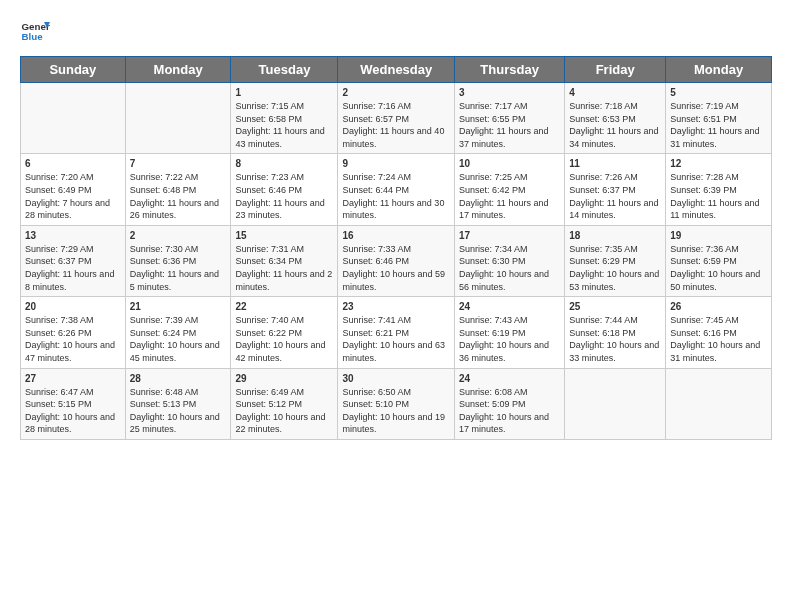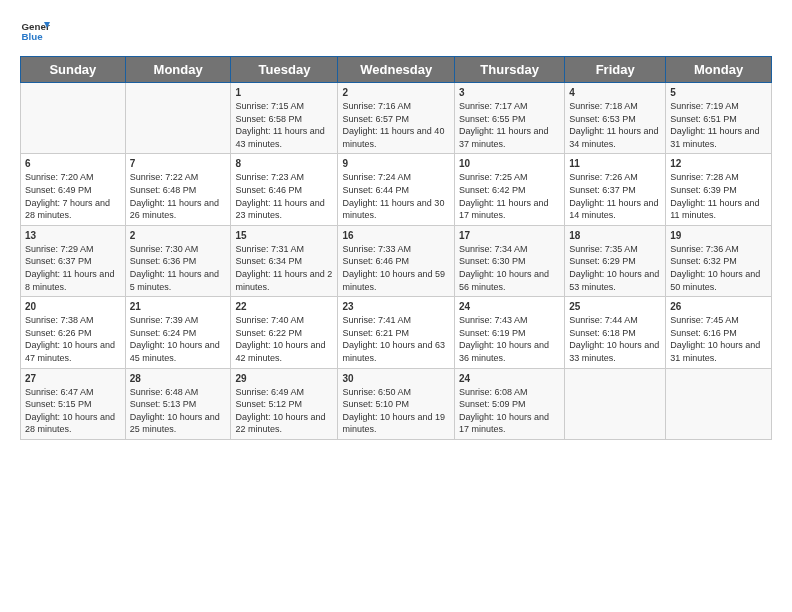--- a/index.html
+++ b/index.html
@@ -229,21 +229,21 @@
           </td>
           <td>
             <span class="day-num">18</span>
             <span class="cell-content">Sunrise: 7:35 AM</span>
             <span class="cell-content">Sunset: 6:29 PM</span>
             <span class="cell-content">Daylight: 10 hours and 53 minutes.</span>
           </td>
           <td>
             <span class="day-num">19</span>
             <span class="cell-content">Sunrise: 7:36 AM</span>
-            <span class="cell-content">Sunset: 6:32 PM</span>
+            <span class="cell-content">Sunset: 6:59 PM</span>
             <span class="cell-content">Daylight: 10 hours and 50 minutes.</span>
           </td>
         </tr>
         <tr>
           <td>
             <span class="day-num">20</span>
             <span class="cell-content">Sunrise: 7:38 AM</span>
             <span class="cell-content">Sunset: 6:26 PM</span>
             <span class="cell-content">Daylight: 10 hours and 47 minutes.</span>
           </td>

